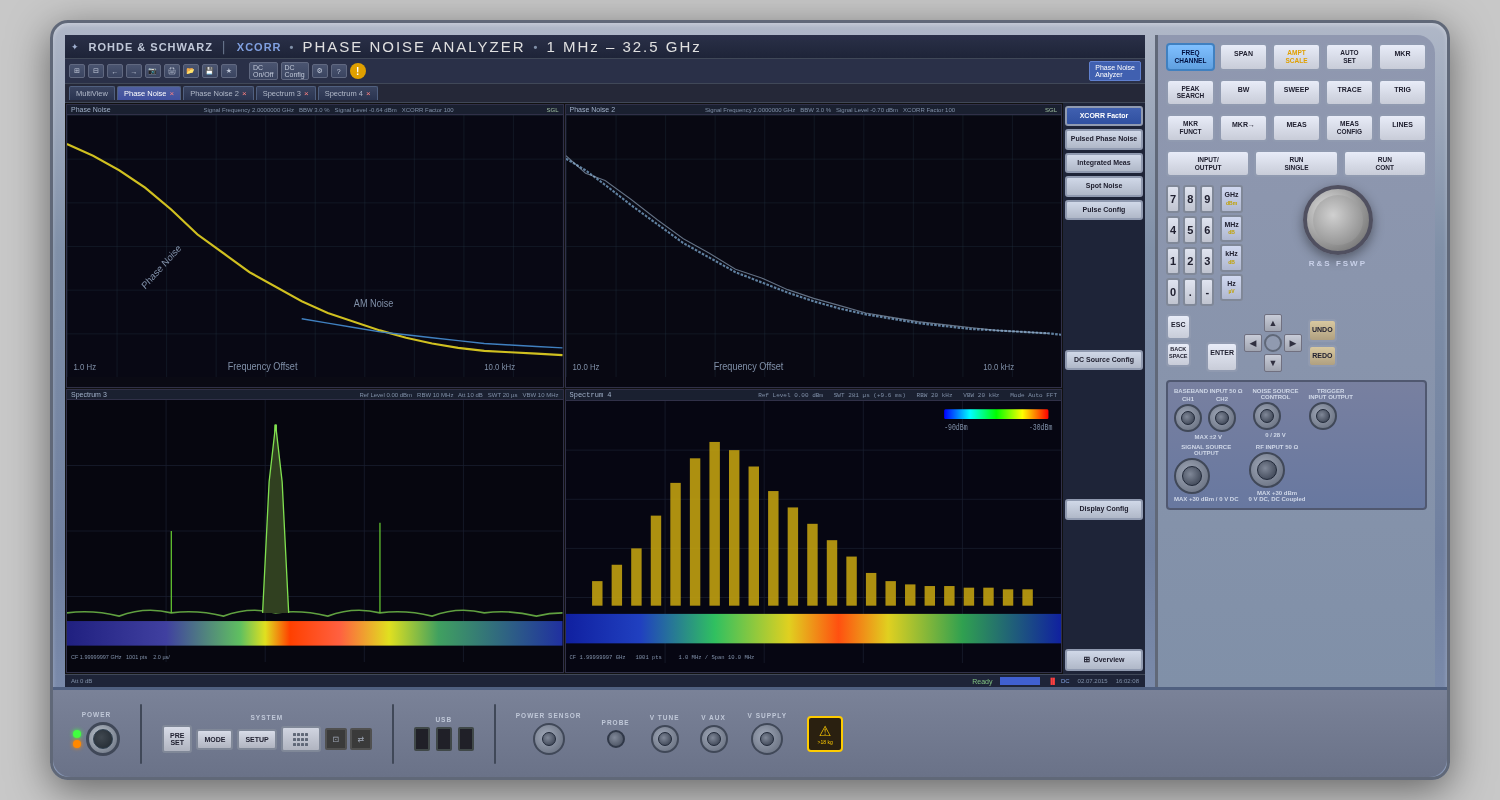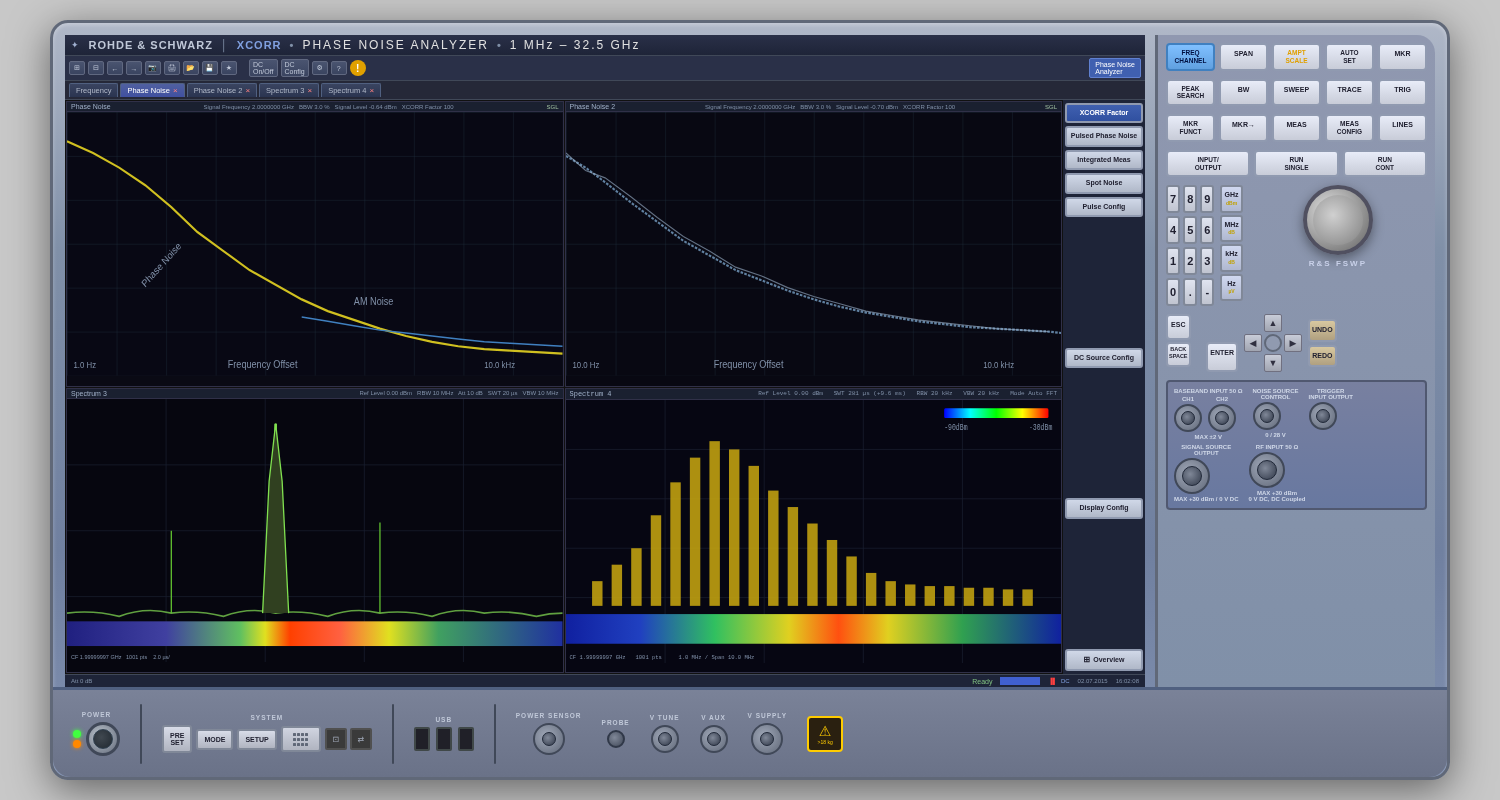--- a/index.html
+++ b/index.html
@@ -37,21 +37,21 @@
       border-bottom: 1px solid #404858;
     }
     .display-logo {
       color: #c0c8d8;
       font-size: 11px;
       font-weight: bold;
       letter-spacing: 1px;
     }
     .display-title {
       color: #e0e0e0;
-      font-size: 12px;
+      font-size: 15px;
       letter-spacing: 2px;
     }
     .display-toolbar {
       background: #2a3048;
       padding: 2px 4px;
       display: flex;
       align-items: center;
       gap: 3px;
       border-bottom: 1px solid #404858;
     }
@@ -457,21 +457,21 @@
         <div class="toolbar-btn">DC<br>Config</div>
         <div class="toolbar-icon">⚙</div>
         <div class="toolbar-icon">?</div>
         <div class="warning-badge">!</div>
         <div style="flex:1;"></div>
         <div class="toolbar-btn" style="background:#4060b0; color:#fff; border-color:#6080d0; font-size:7px; padding:2px 5px;">Phase Noise<br>Analyzer</div>
       </div>
 
       <div class="tabs-bar">
         <div class="tab">
-          <span>Frequency</span>
+          <span>MultiView</span>
         </div>
         <div class="tab active">
           <span>Phase Noise</span>
           <span class="close-x">×</span>
         </div>
         <div class="tab">
           <span>Phase Noise 2</span>
           <span class="close-x">×</span>
         </div>
         <div class="tab">

